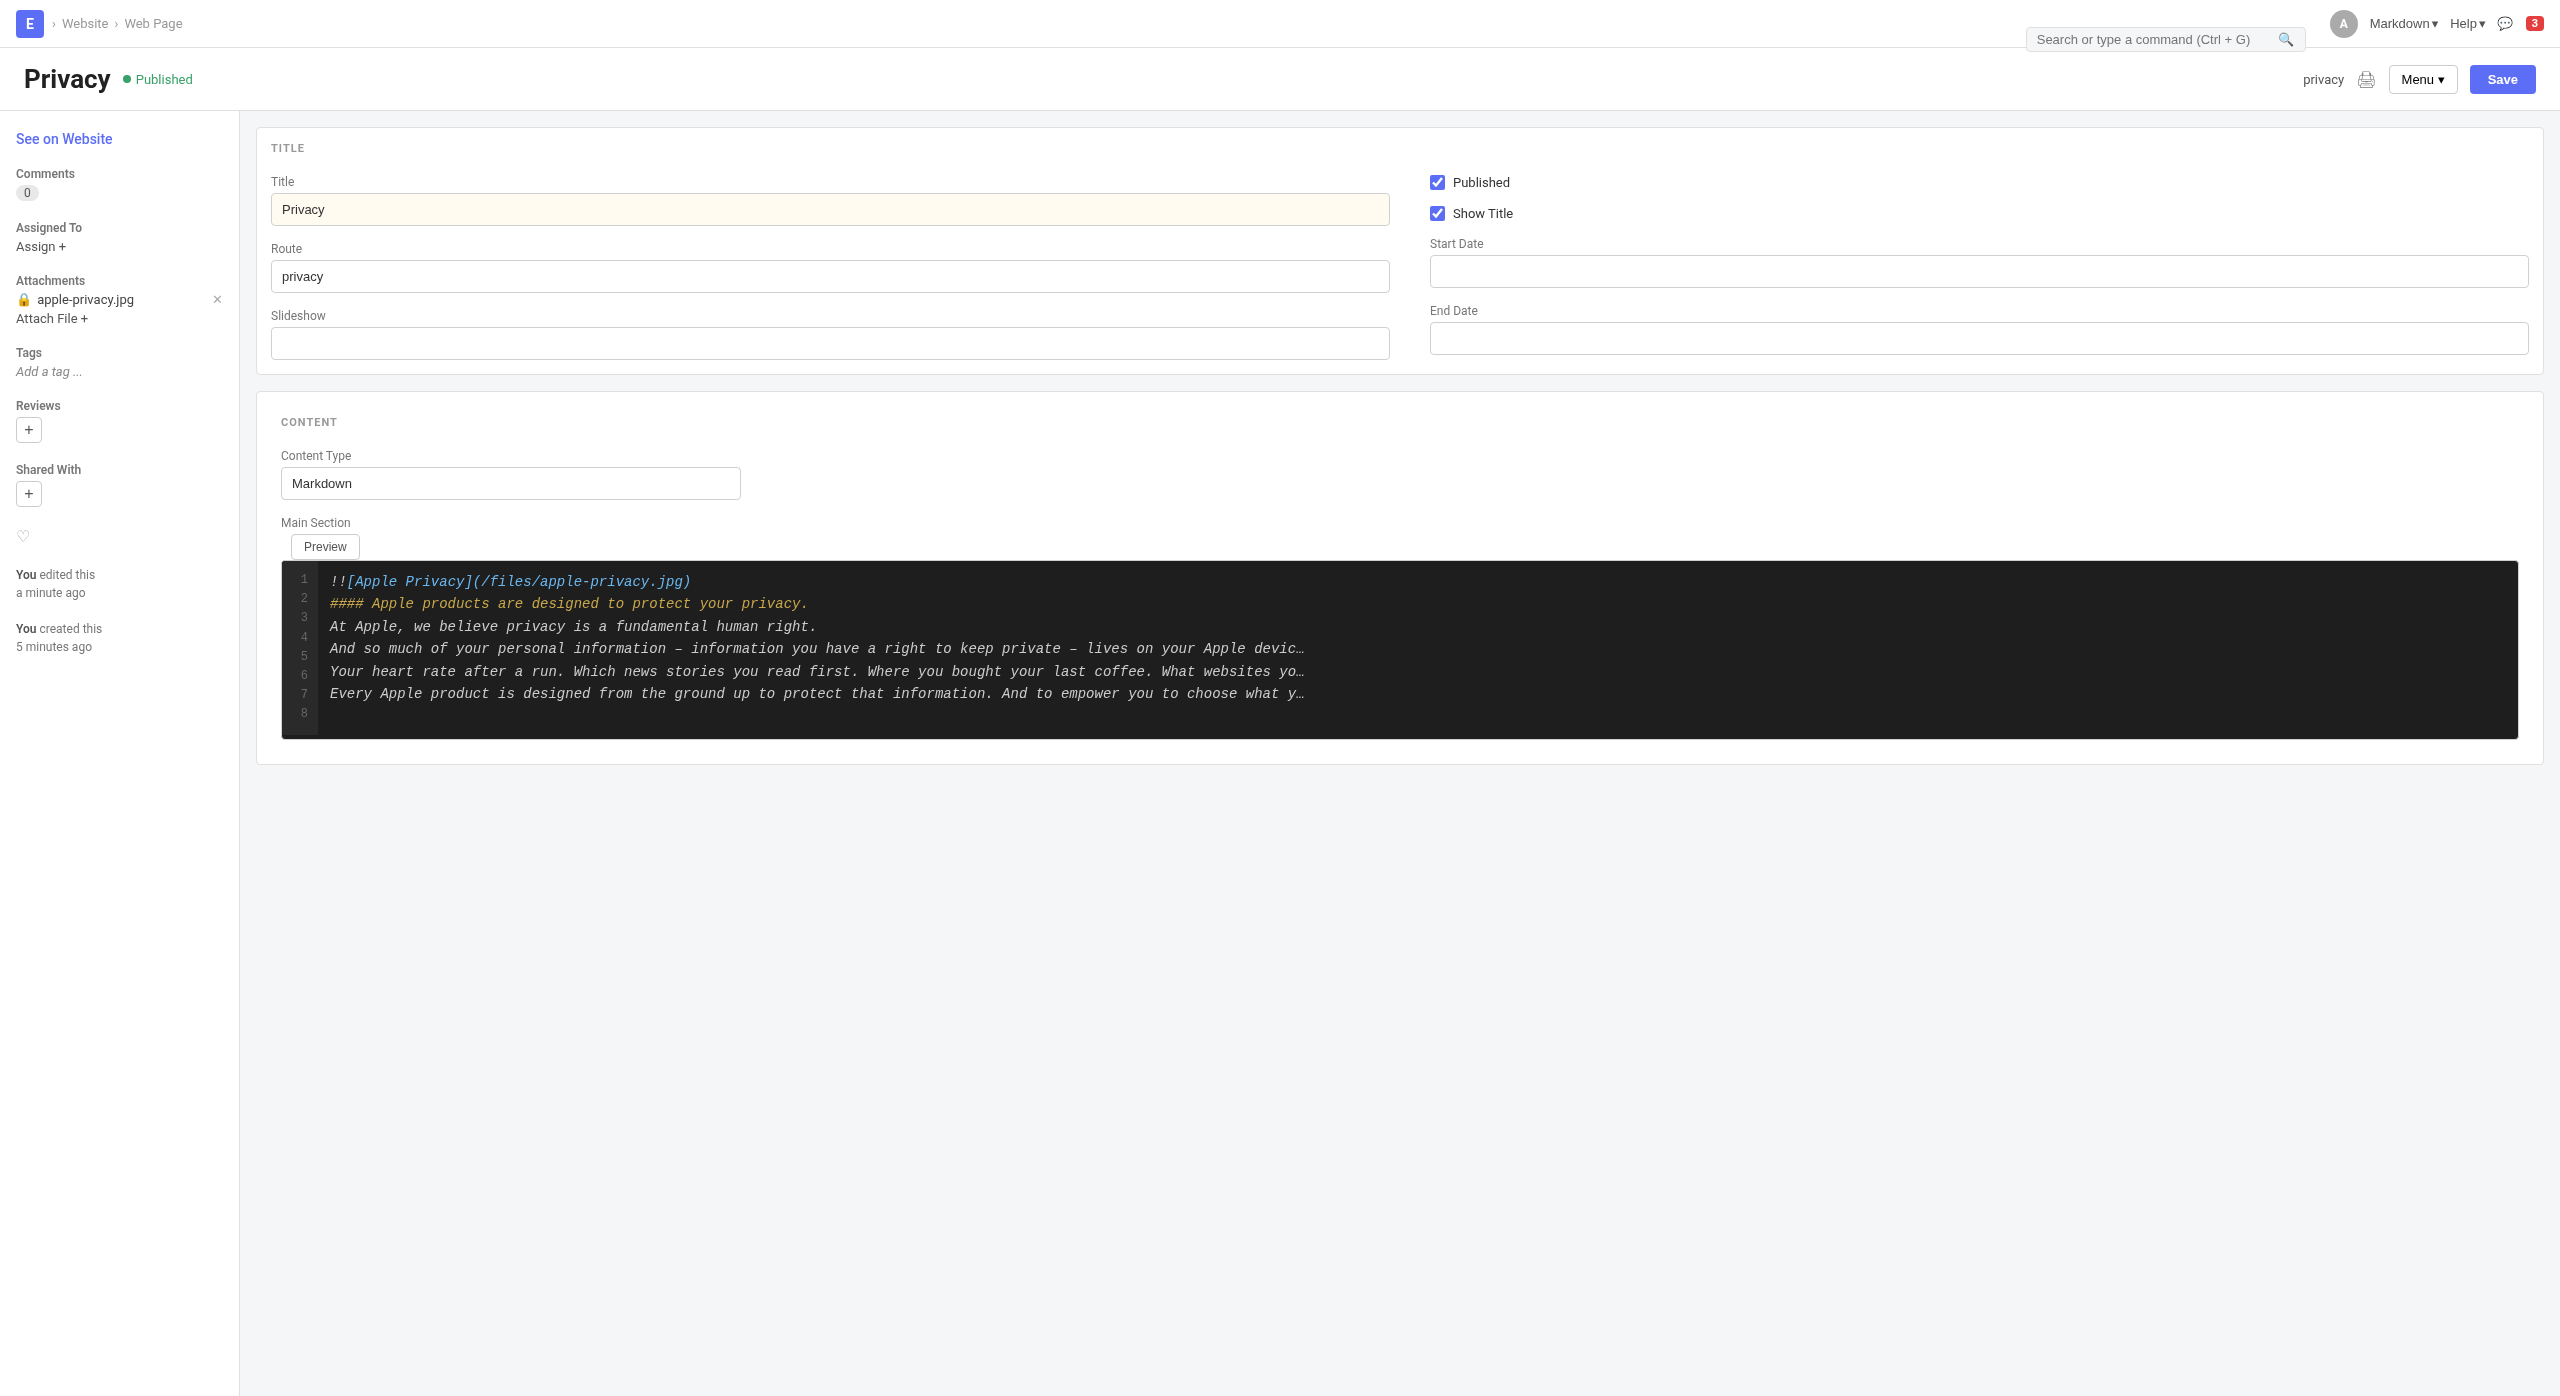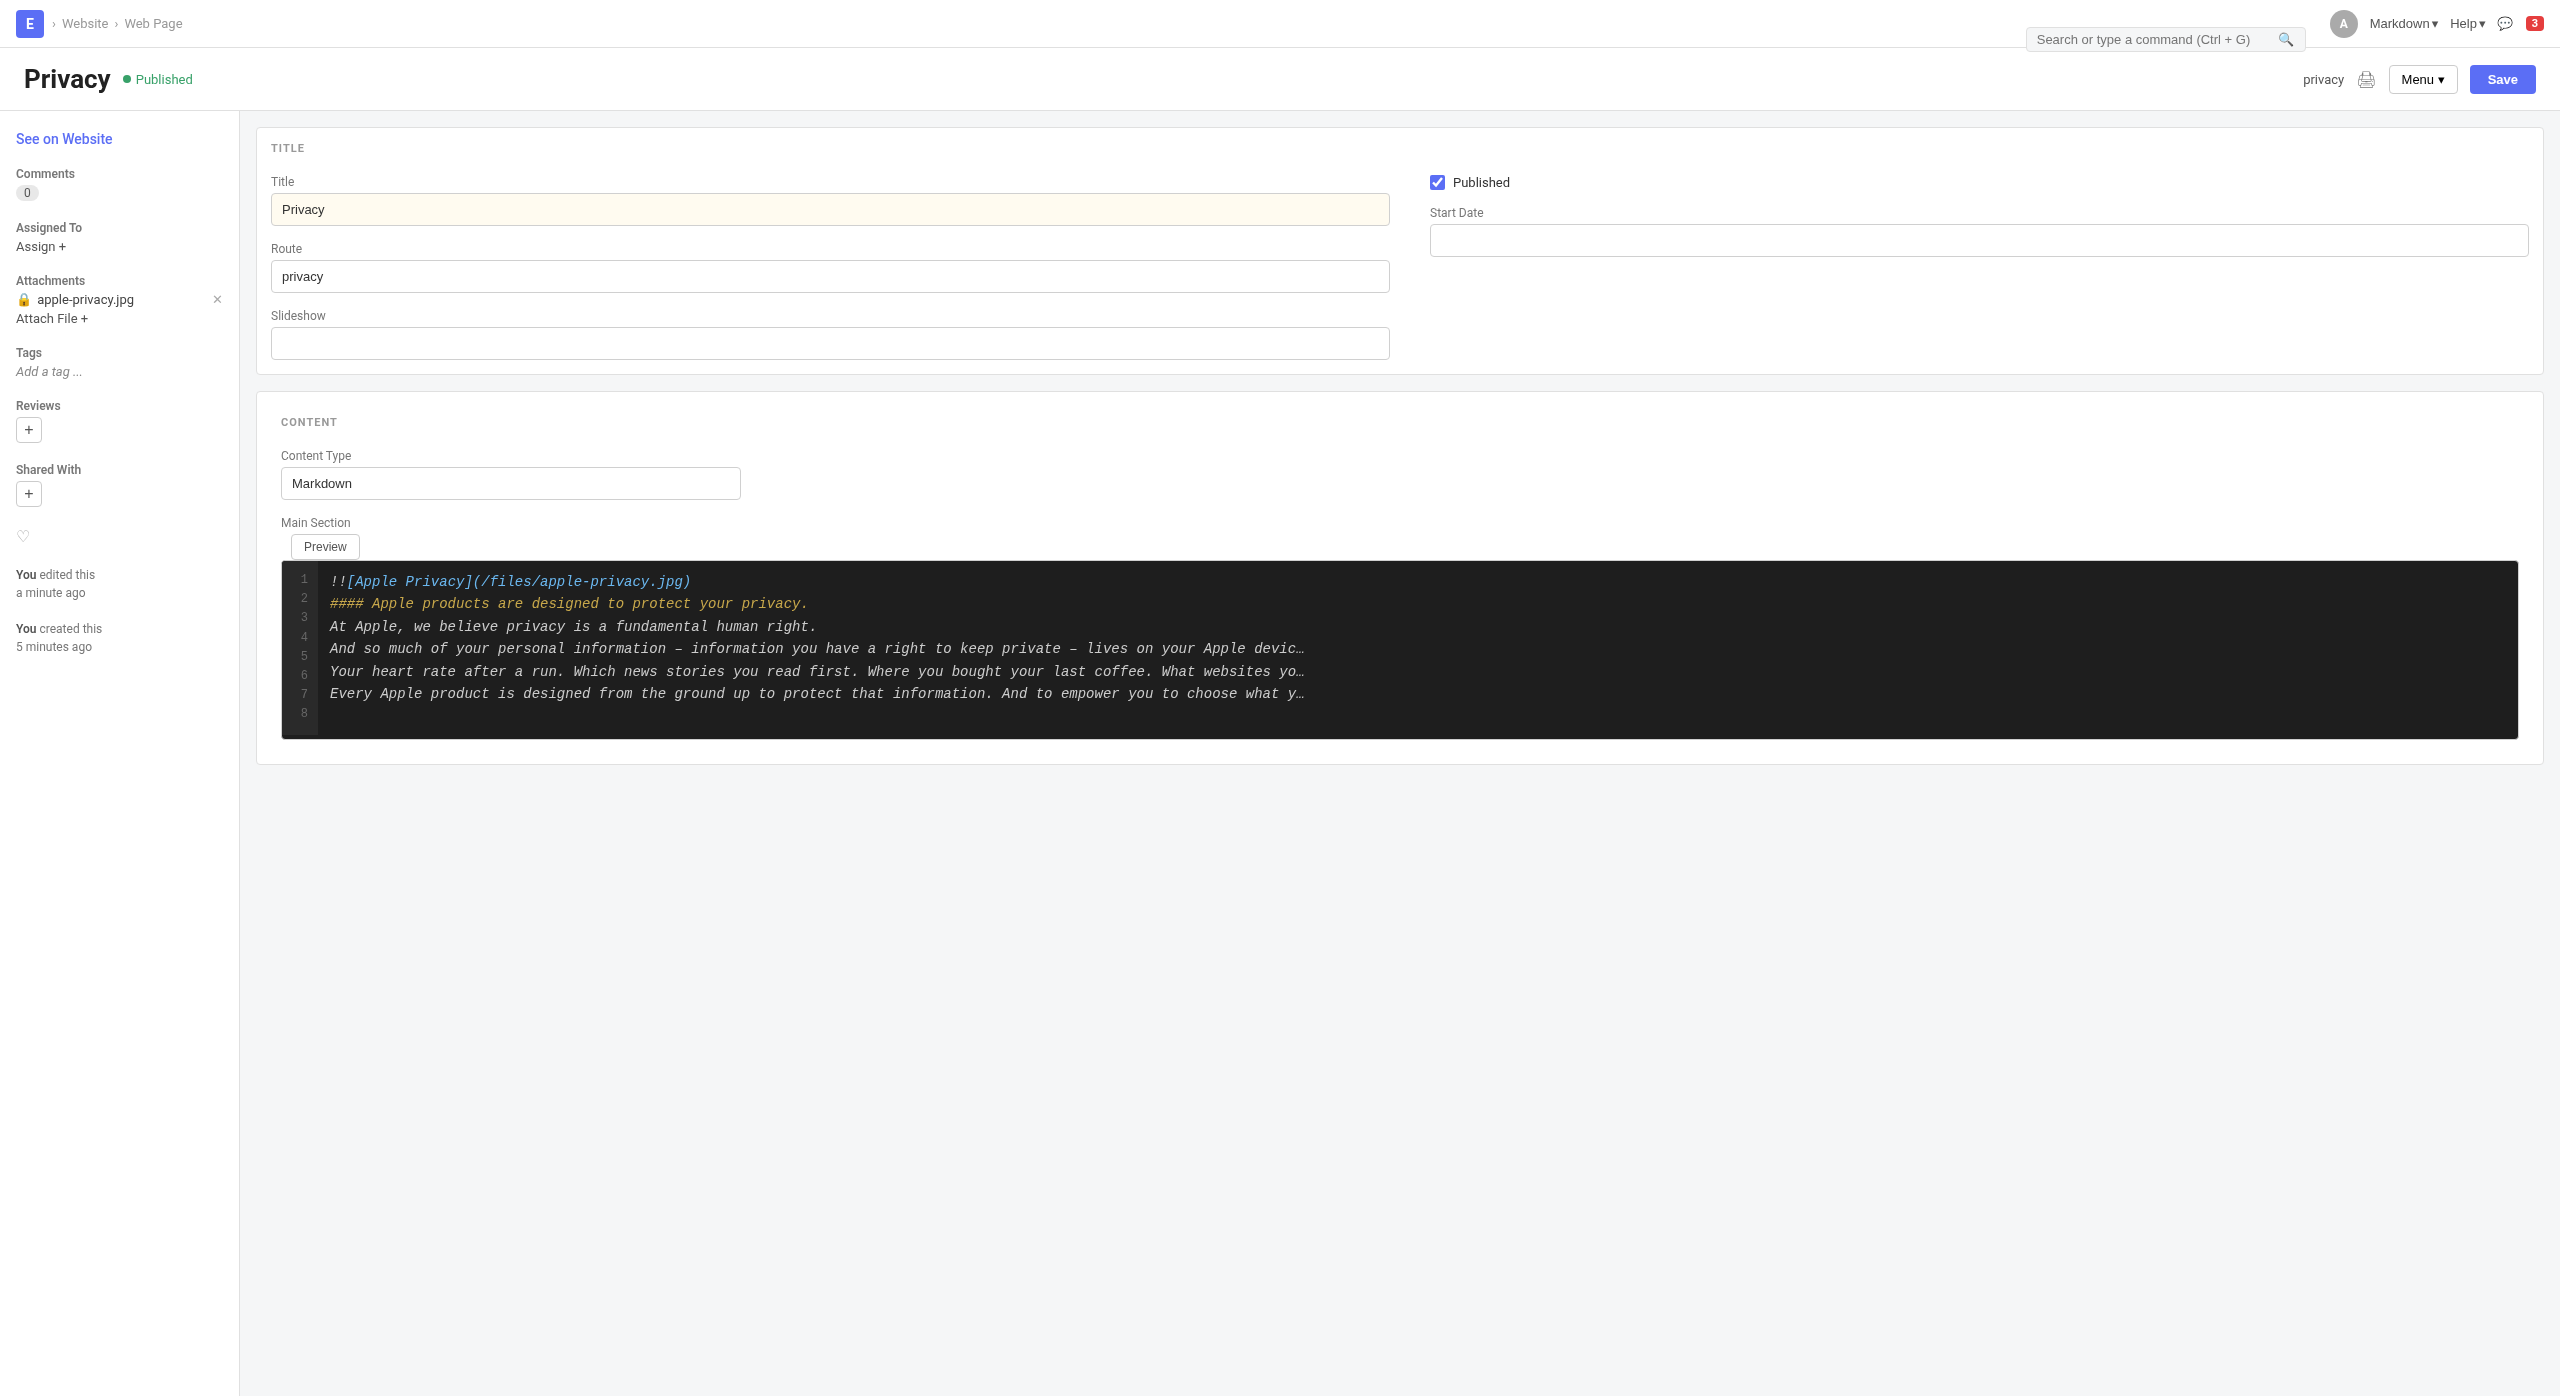--- a/index.html
+++ b/index.html
@@ -339,22 +339,30 @@
           <div>
             <div class="form-label">Slideshow</div>
             <input class="form-input" type="text" style="">
           </div>
         </div>
         <div class="form-right">
           <label class="checkbox-row">
             <input type="checkbox" checked="" style="">
             <span>Published</span>
           </label>
+          <label class="checkbox-row">
+            <input type="checkbox" checked="" style="">
+            <span>Show Title</span>
+          </label>
           <div>
             <div class="form-label">Start Date</div>
+            <input class="form-input" type="text" style="">
+          </div>
+          <div>
+            <div class="form-label">End Date</div>
             <input class="form-input" type="text" style="">
           </div>
         </div>
       </div>
     </div>
 
     <div class="content-section">
       <div class="section-title">CONTENT</div>
       <div class="content-form">
         <div>

